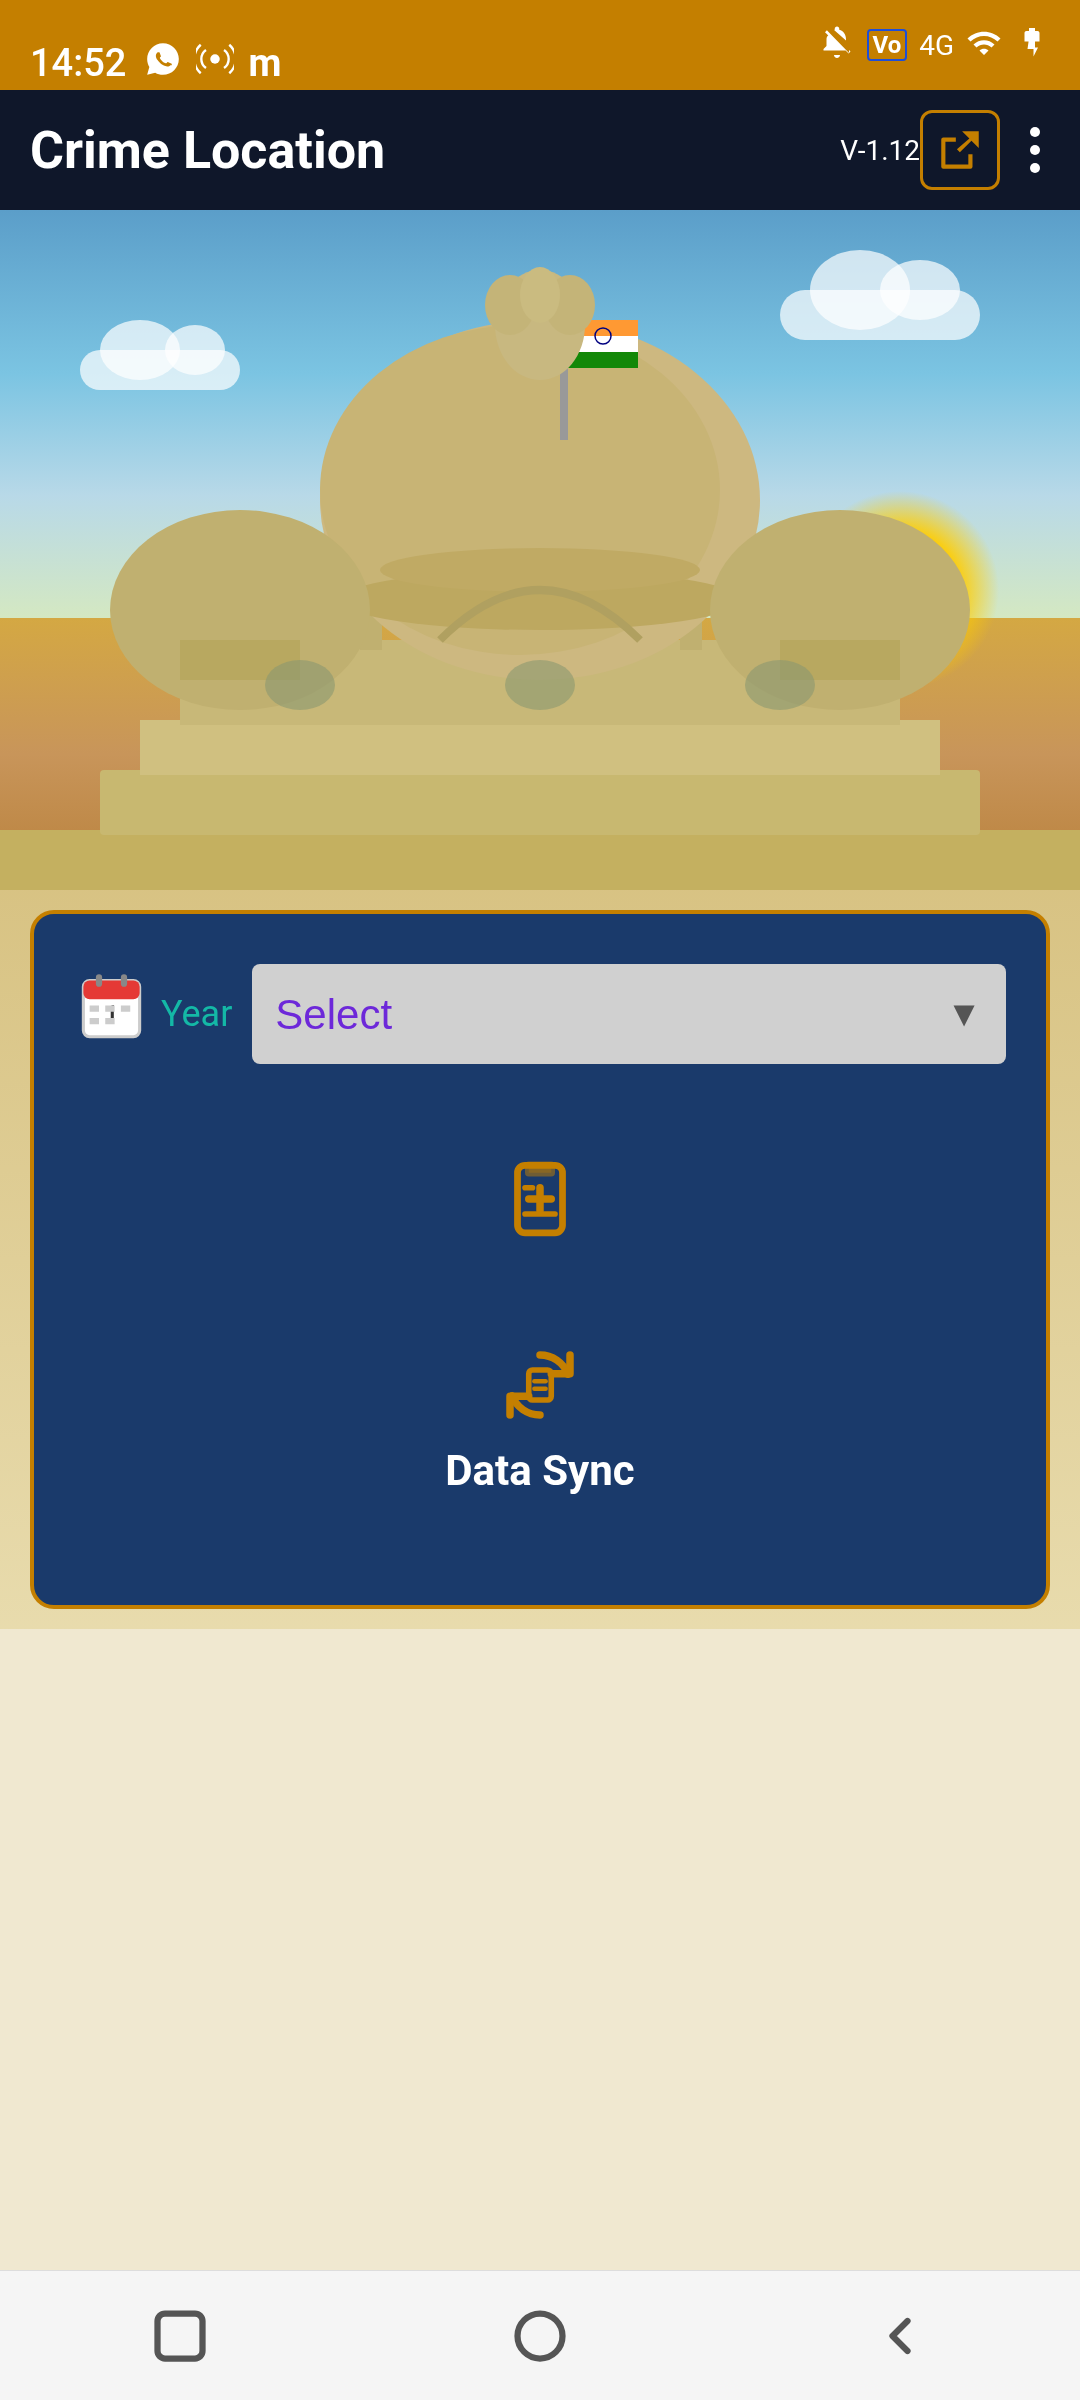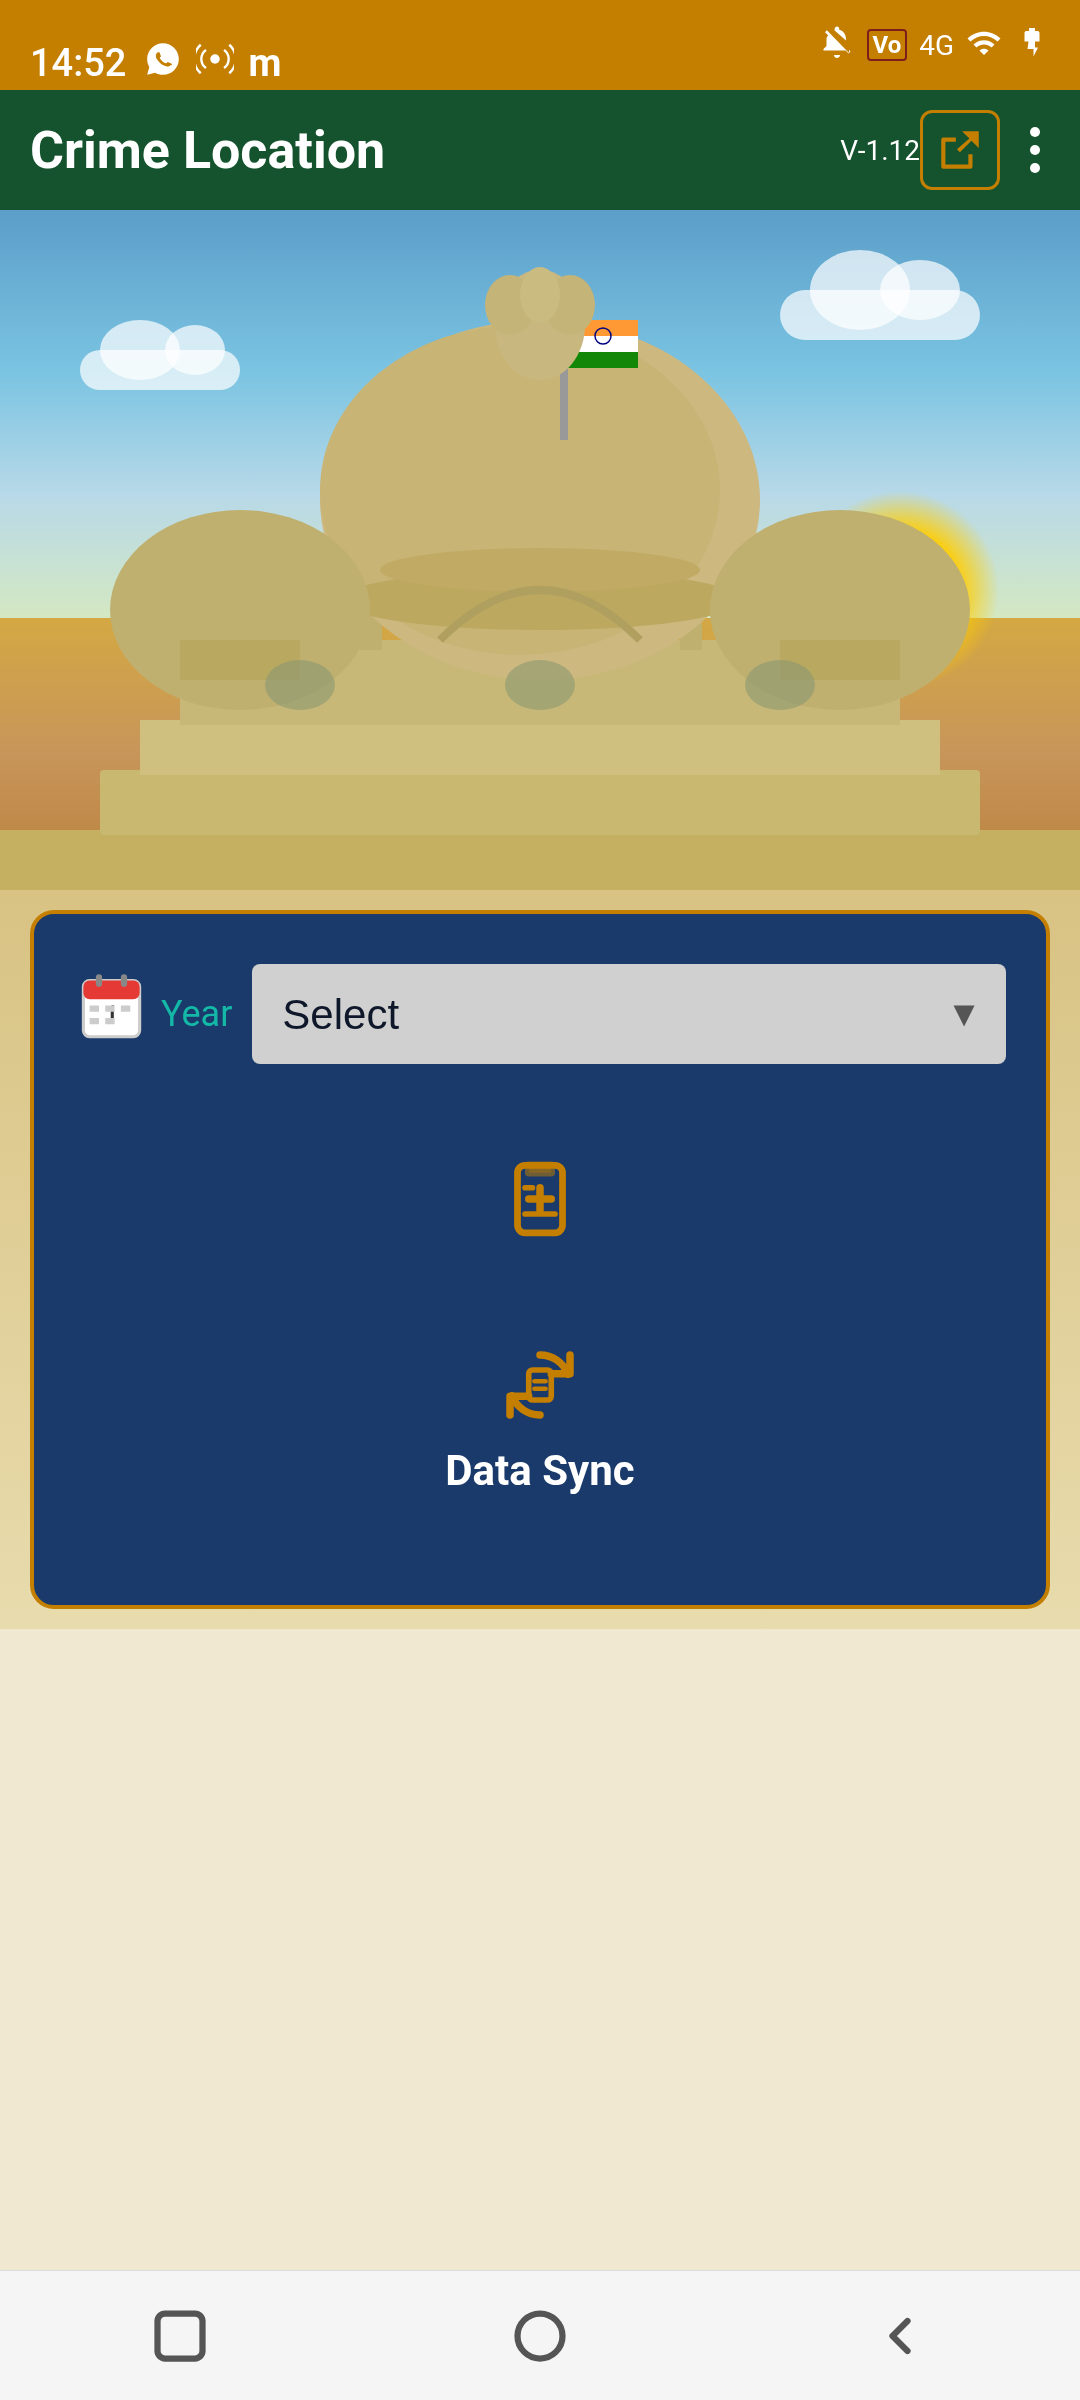--- a/index.html
+++ b/index.html
@@ -56,21 +56,21 @@
     .status-right {
       display: flex;
       align-items: center;
       gap: 12px;
     }
 
     
     .app-bar {
       width: 100%;
       height: 120px;
-      background: #14532d;
+      background: #0f172a;
       display: flex;
       align-items: center;
       padding: 0 30px;
       position: relative;
     }
 
     .app-title {
       color: white;
       font-size: 52px;
       font-weight: 700;
@@ -185,23 +185,23 @@
       position: relative;
       height: 100px;
     }
 
     .select-wrapper select {
       width: 100%;
       height: 100%;
       background: #d0d0d0;
       border: none;
       border-radius: 8px;
-      padding: 0 30px;
+      padding: 0 23px;
       font-size: 42px;
-      color: #0f172a;
+      color: #6d28d9;
       appearance: none;
       -webkit-appearance: none;
       cursor: pointer;
     }
 
     .select-arrow {
       position: absolute;
       right: 24px;
       top: 50%;
       transform: translateY(-50%);
@@ -345,21 +345,21 @@
     </div>
   </div>
   <div class="status-right">
 
     <span>
       <svg width="36" height="36" viewBox="0 0 24 24" fill="white">
         <path d="M20 18.69L7.84 6.14 5.27 3.49 4 4.76l2.2 2.2C5.44 7.35 5 8.38 5 9.5V14l-2 2v1h14.73l2 2L21 17.72l-1-.99-.01-.04zM12 22c1.11 0 2-.89 2-2h-4c0 1.11.89 2 2 2zm6-7.27V9.5c0-3.07-1.64-5.64-4.5-6.32V2.5c0-.83-.67-1.5-1.5-1.5s-1.5.67-1.5 1.5v.68c-.15.03-.29.09-.43.14L18 10.27v4.46z"></path>
       </svg>
     </span>
 
-    <span style="color:white; font-size:24px; font-weight:bold; border:2px solid #7f1d1d; padding:2px 4px; border-radius:4px; line-height:1;">Vo</span>
+    <span style="color:white; font-size:24px; font-weight:bold; border:2px solid #1d4ed8; padding:2px 4px; border-radius:4px; line-height:1;">Vo</span>
 
     <span style="color:white; font-size:28px; font-weight:normal;">4G</span>
 
     <span>
       <svg width="36" height="36" viewBox="0 0 24 24" fill="white">
         <path d="M1 9l2 2c4.97-4.97 13.03-4.97 18 0l2-2C16.93 2.93 7.08 2.93 1 9zm8 8l3 3 3-3c-1.65-1.66-4.34-1.66-6 0zm-4-4l2 2c2.76-2.76 7.24-2.76 10 0l2-2C15.14 9.14 8.87 9.14 5 13z"></path>
       </svg>
     </span>
 
     <span>

